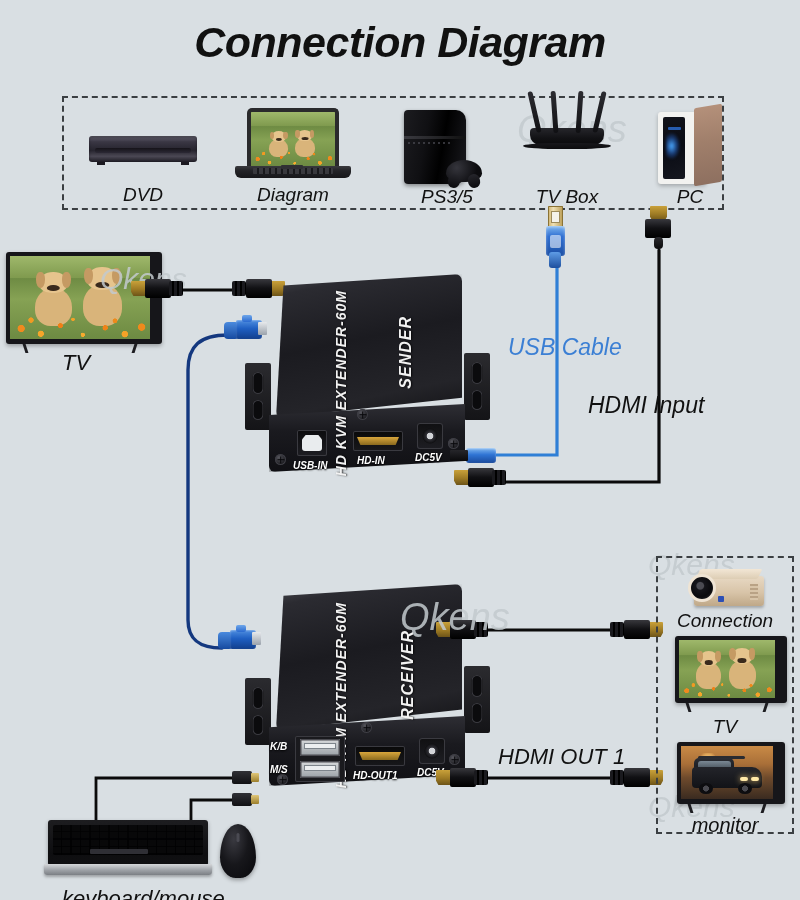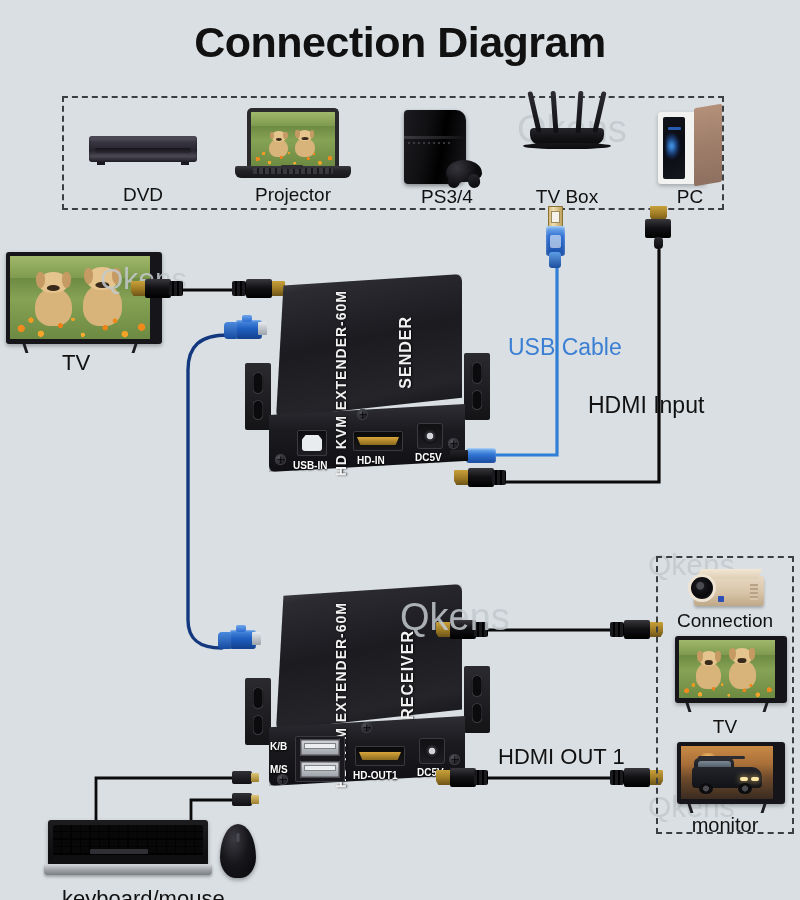--- a/index.html
+++ b/index.html
@@ -3,21 +3,21 @@
 <meta charset="utf-8">
 <style>
   html,body{margin:0;padding:0;}
   body{
     width:800px;height:900px;
     background:#d9dfe3;
     font-family:"Liberation Sans", sans-serif;
     overflow:hidden;
     position:relative;
   }
-  #stage{position:absolute;left:0;top:0;width:800px;height:884px;}
+  #stage{position:absolute;left:0;top:0;width:800px;height:884px;font-style:italic;}
   .abs{position:absolute;}
 
   
   #title{
     left:0;top:18px;width:800px;text-align:center;
     font-size:43px;font-weight:bold;color:#111;
     letter-spacing:-0.5px;
   }
 
   
@@ -468,30 +468,30 @@
                 <span class="ear r"></span>
               </div>
             <div class="flowers"></div>
           </div>
         </div>
       </div>
       <div class="nb-base">
           <div class="nb-pad"></div>
         </div>
     </div>
-    <div class="abs lbl-dev" style="left:0;top:76px;width:126px;">Projector</div>
+    <div class="abs lbl-dev" style="left:0;top:76px;width:126px;">Diagram</div>
   </div>
 
   <div class="abs" style="left:388px;top:110px;width:118px;">
     <div class="abs" style="left:16px;top:0;">
       <div class="ps-body">
           <div class="ps-pad"></div>
         </div>
     </div>
-    <div class="abs lbl-dev" style="left:0;top:76px;width:118px;">PS3/4</div>
+    <div class="abs lbl-dev" style="left:0;top:76px;width:118px;">PS3/5</div>
   </div>
 
   <div class="abs" style="left:508px;top:110px;width:118px;">
     <div class="abs" style="left:22px;top:18px;">
       <div class="rt-body">
         <div class="rt-ant" style="left:2px;transform:rotate(-13deg);"></div>
         <div class="rt-ant" style="left:22px;transform:rotate(-4deg);"></div>
         <div class="rt-ant" style="right:22px;transform:rotate(4deg);"></div>
         <div class="rt-ant" style="right:2px;transform:rotate(13deg);"></div>
       </div>

